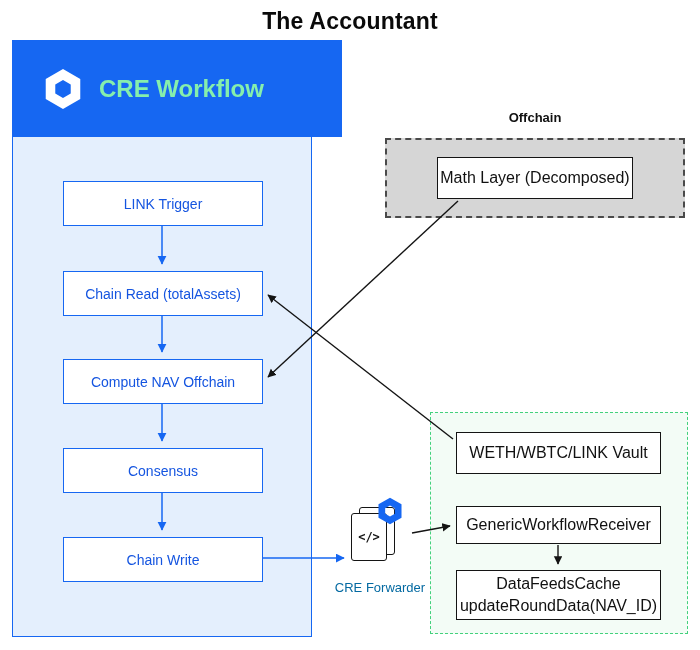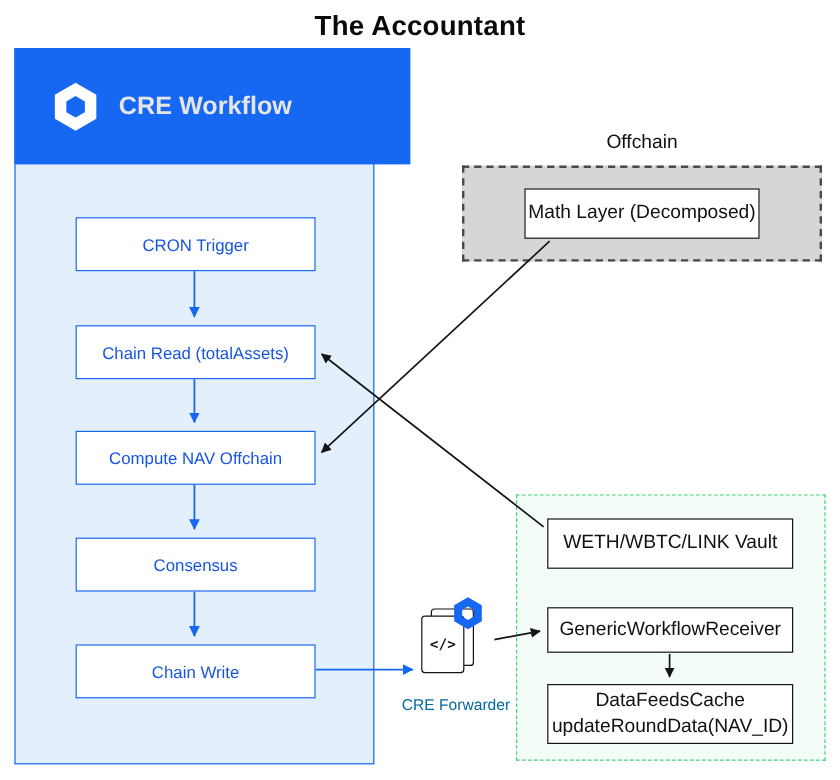--- a/index.html
+++ b/index.html
@@ -14,30 +14,30 @@
   
   .panel{
     position:absolute;left:12px;top:40px;width:300px;height:597px;
     background:#e4effd;border:1px solid #1667F2;box-sizing:border-box;
   }
   .panel-header{
     position:absolute;left:-1px;top:-1px;width:300px;height:97px;
     background:#1667F2;display:flex;align-items:center;gap:15px;
     padding-left:30px;box-sizing:content-box;
   }
-  .panel-header .hlabel{color:#e5e5e5;font-size:21px;font-weight:bold;}
+  .panel-header .hlabel{color:#86efac;font-size:24px;font-weight:bold;}
   .step{
     position:absolute;left:50px;width:200px;height:45px;background:#ffffff;
     border:1px solid #1667F2;color:#1555e0;font-size:14px;
     display:flex;align-items:center;justify-content:center;text-align:center;
     box-sizing:border-box;
   }
   .s1{top:140px}.s2{top:230px}.s3{top:318px}.s4{top:407px}.s5{top:496px}
   
-  .zone-label{position:absolute;font-size:16px;font-weight:normal;text-align:center;color:#111111;}
+  .zone-label{position:absolute;font-size:13px;font-weight:bold;text-align:center;color:#111111;}
   .offchain-label{left:385px;top:110px;width:300px;}
   .offchain-zone{
     position:absolute;left:385px;top:138px;width:300px;height:80px;
     background:#d6d6d6;border:2px dashed #4a4a4a;box-sizing:border-box;
   }
   .bbox{
     position:absolute;background:#ffffff;border:1.3px solid #141414;color:#111111;
     font-size:16px;display:flex;flex-direction:column;align-items:center;justify-content:center;
     text-align:center;box-sizing:border-box;line-height:1.35;
   }
@@ -76,21 +76,21 @@
 
   <div class="panel">
     <div class="panel-header">
       <svg class="hexlogo" width="42" height="42" viewBox="0 0 40 40">
         <path fill-rule="evenodd" fill="#ffffff" d="M20 1 L36.45 10.5 L36.45 29.5 L20 39 L3.55 29.5 L3.55 10.5 Z
              M20 11.5 L27.36 15.75 L27.36 24.25 L20 28.5 L12.64 24.25 L12.64 15.75 Z"></path>
       </svg>
       <span class="hlabel">CRE Workflow</span>
     </div>
     <div class="step s1">
-      <span>CRON Trigger</span>
+      <span>LINK Trigger</span>
     </div>
     <div class="step s2">
       <span>Chain Read (totalAssets)</span>
     </div>
     <div class="step s3">
       <span>Compute NAV Offchain</span>
     </div>
     <div class="step s4">
       <span>Consensus</span>
     </div>

